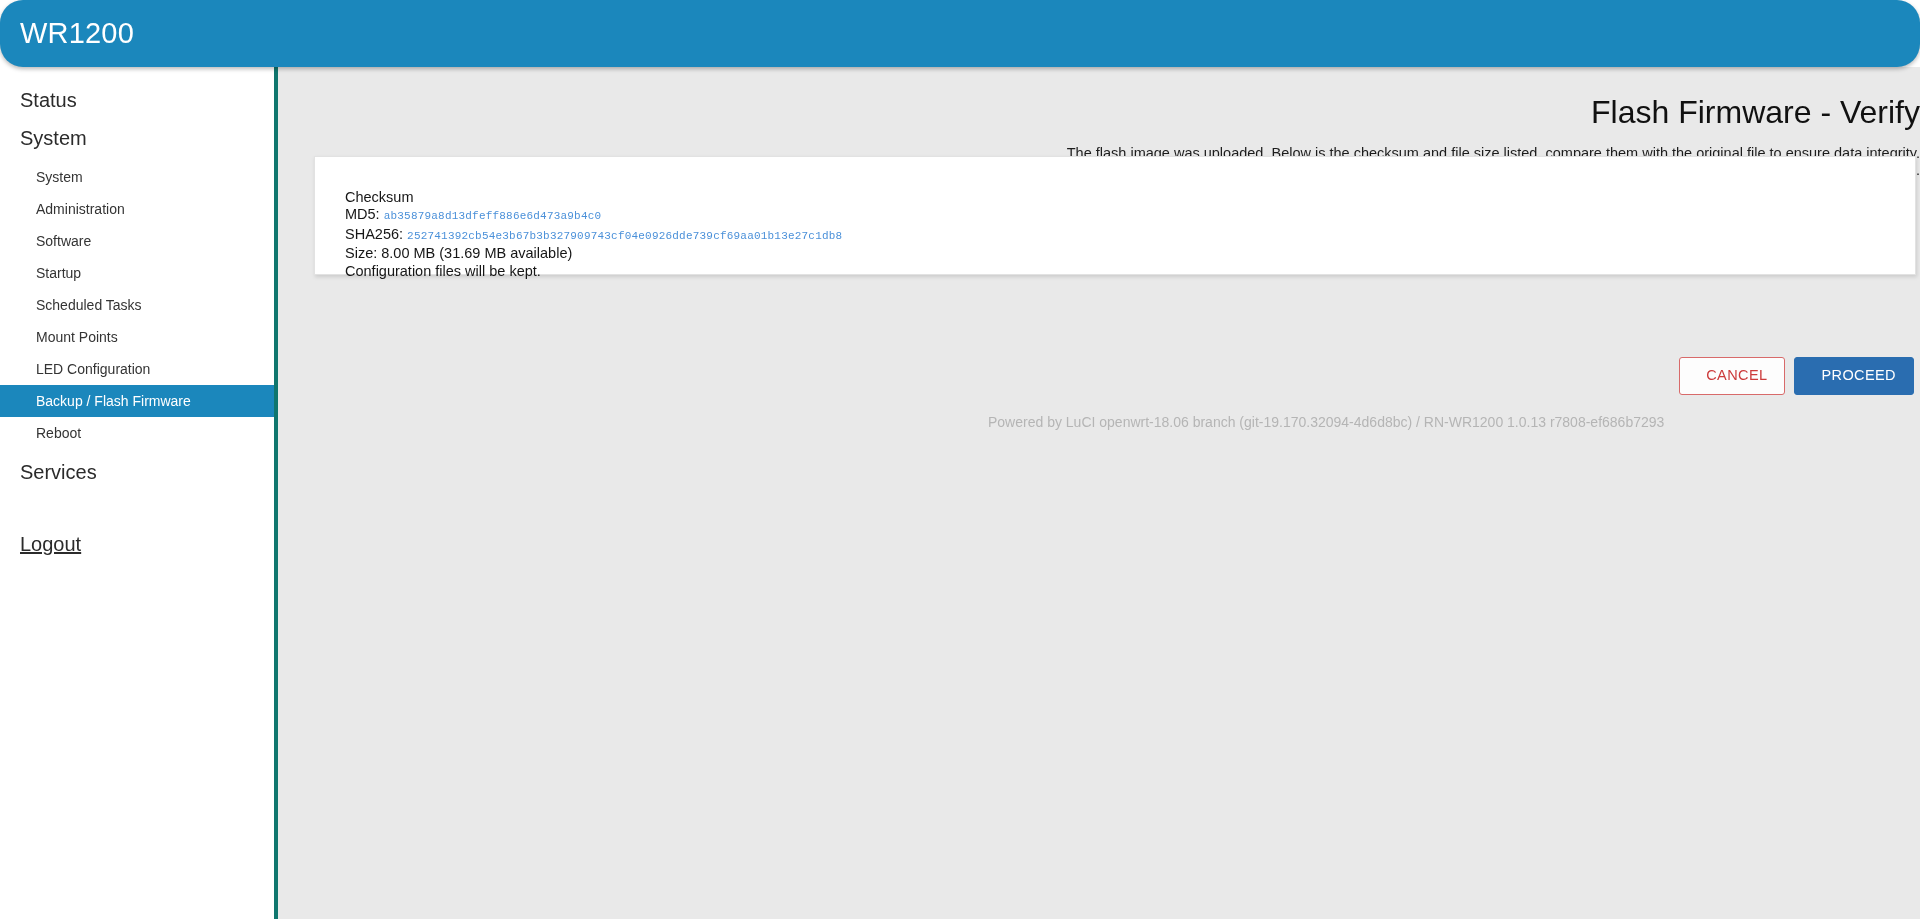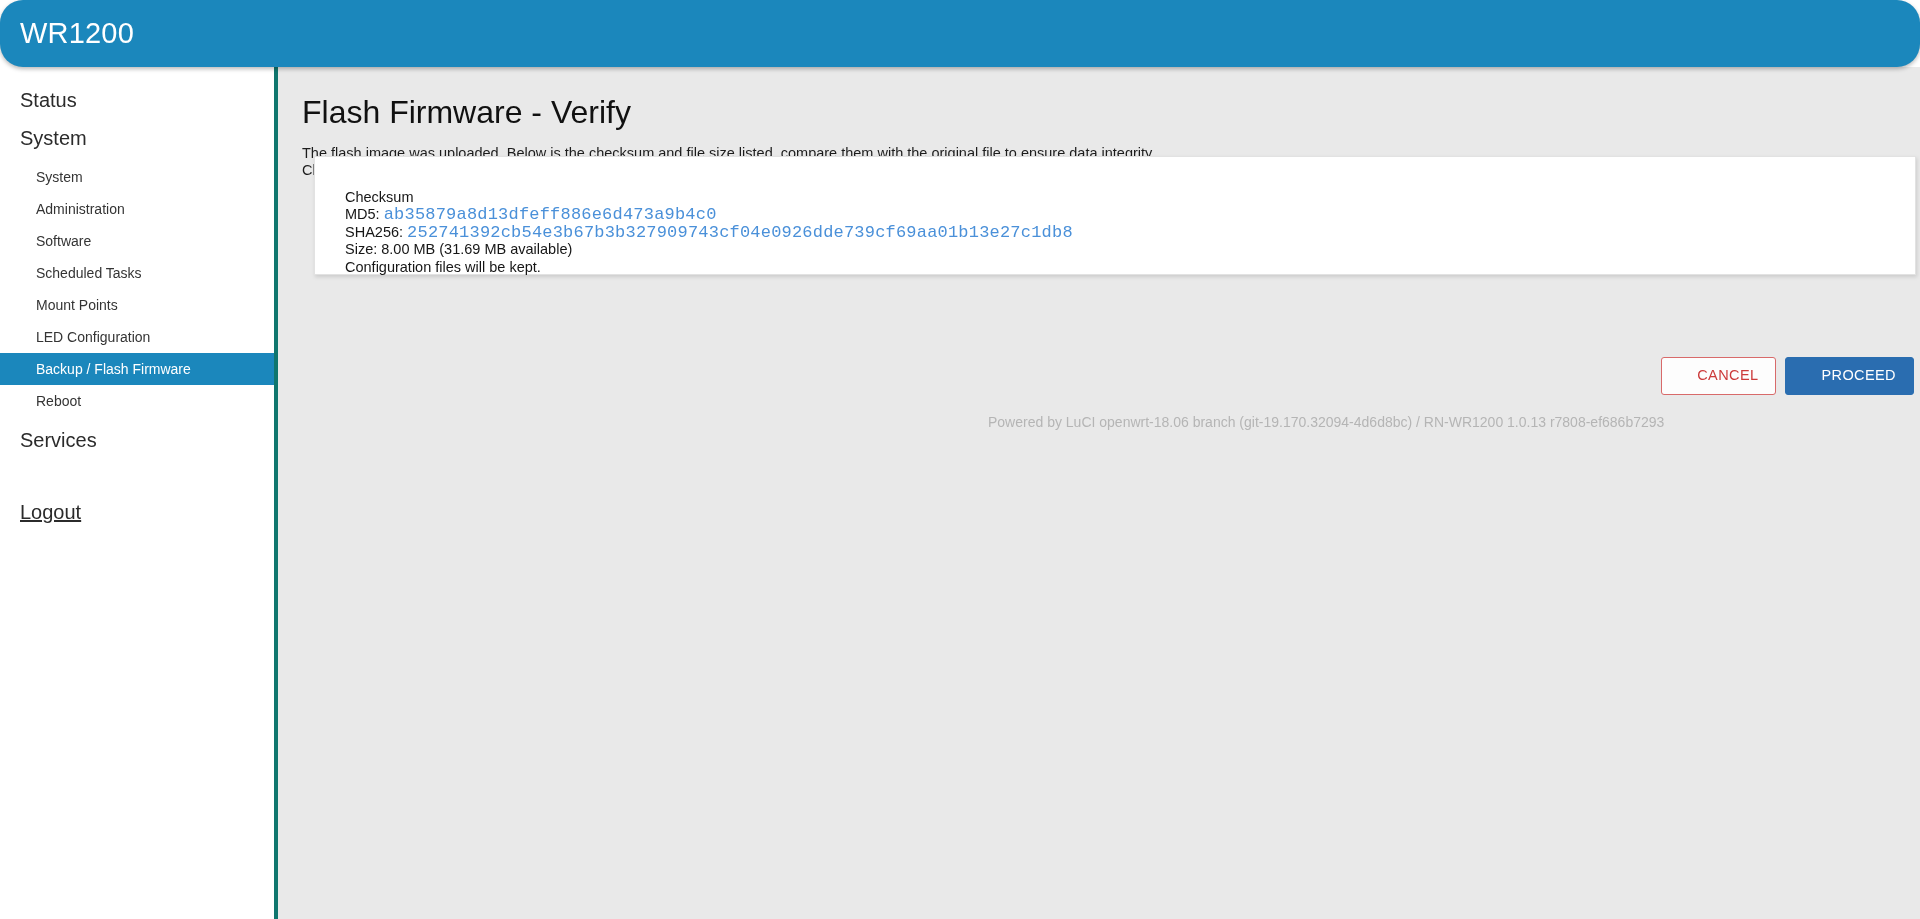--- a/index.html
+++ b/index.html
@@ -106,20 +106,21 @@
     position: absolute;
     top: 67px;
     left: 278px;
     width: 1642px;
     height: 852px;
     background: #e9e9e9;
     overflow: hidden;
   }
   .main-pad {
     padding: 22px 0 0 24px;
+    text-align: right;
   }
   .page-title {
     font-size: 32px;
     font-weight: 400;
     color: #111111;
     margin: 0 0 0 0;
     line-height: 46px;
     white-space: nowrap;
   }
   .page-desc {
@@ -146,40 +147,40 @@
     padding: 32px 0 0 30px;
   }
   .ck-line {
     font-size: 14.5px;
     color: #161616;
     line-height: 17.4px;
     white-space: nowrap;
   }
   .hashval {
     font-family: "Liberation Mono", "DejaVu Sans Mono", monospace;
-    font-size: 17px;
+    font-size: 11px;
     color: #4a90d9;
     letter-spacing: 0.2px;
   }
 
   
   .btn-row {
     position: absolute;
     right: 6px;
     top: 290px;
     display: flex;
     align-items: center;
     gap: 9px;
   }
   .btn {
     font-family: "Liberation Sans", sans-serif;
     font-size: 14.5px;
     letter-spacing: 0.4px;
     line-height: 1;
-    padding: 10px 17px 11px 35px;
+    padding: 10px 17px 11px 26px;
     border-radius: 3px;
     cursor: pointer;
     white-space: nowrap;
   }
   .btn-cancel {
     background: #fdfdfd;
     color: #cc3b3b;
     border: 1px solid #d86a6a;
   }
   .btn-proceed {
@@ -215,20 +216,21 @@
 
       <a class="nav-group-label" href="#">Status</a>
 
       <a class="nav-group-label" href="#">System</a>
 
       <div class="nav-spacer-sm"></div>
 
       <a class="nav-sub" href="#">System</a>
       <a class="nav-sub" href="#">Administration</a>
       <a class="nav-sub" href="#">Software</a>
+      <a class="nav-sub" href="#">Startup</a>
       <a class="nav-sub" href="#">Scheduled Tasks</a>
       <a class="nav-sub" href="#">Mount Points</a>
       <a class="nav-sub" href="#">LED Configuration</a>
       <a class="nav-sub active" href="#">Backup / Flash Firmware</a>
       <a class="nav-sub" href="#">Reboot</a>
 
       <div class="nav-spacer-sm"></div>
 
       <a class="nav-group-label" href="#">Services</a>
 

